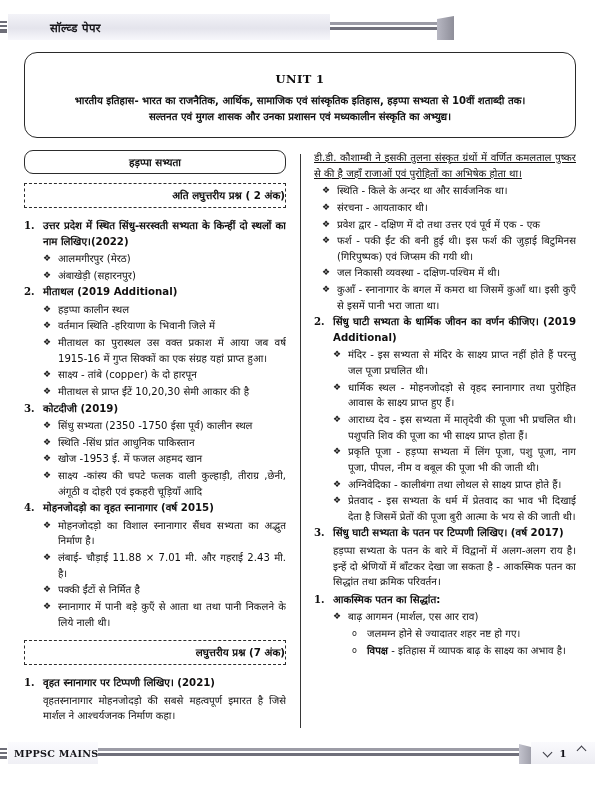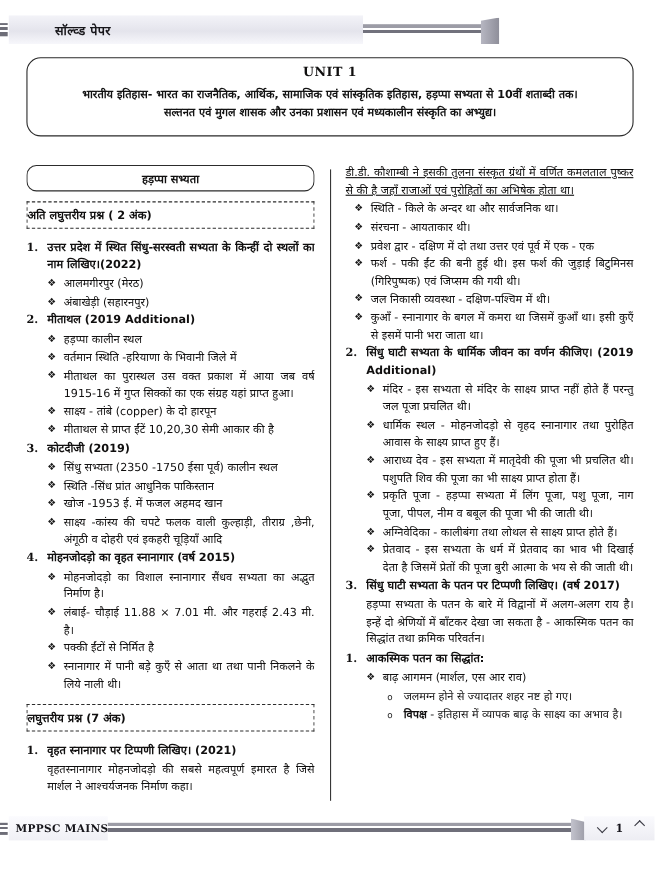--- a/index.html
+++ b/index.html
@@ -109,21 +109,21 @@
 
   
   .unit-box {
     position: absolute;
     left: 24px;
     top: 52px;
     width: 552px;
     box-sizing: border-box;
     border: 1.3px solid #2a2a2a;
     border-radius: 13px;
-    padding: 5px 14px 11px 14px;
+    padding: 19px 14px 11px 14px;
     text-align: center;
   }
   .unit-title {
     font-family: "DejaVu Serif", "Liberation Serif", serif;
     font-weight: 700;
     font-size: 11.5px;
     letter-spacing: 0.4px;
     margin-bottom: 7px;
   }
   .unit-line {
@@ -165,21 +165,21 @@
     border-radius: 9px;
     text-align: center;
     padding: 3.5px 0 4.5px 0;
     margin: 0 0 9px 0;
     font-weight: 700;
     font-size: 10.3px;
   }
   
   .band-dashed {
     border: 1.4px dashed #2c2c2c;
-    text-align: left;
+    text-align: right;
     padding: 4px 0 5px 0;
     margin: 0 0 10px 0;
     font-weight: 700;
     font-size: 10.3px;
   }
 
   
   .q {
     display: flex;
     margin-bottom: 2px;

